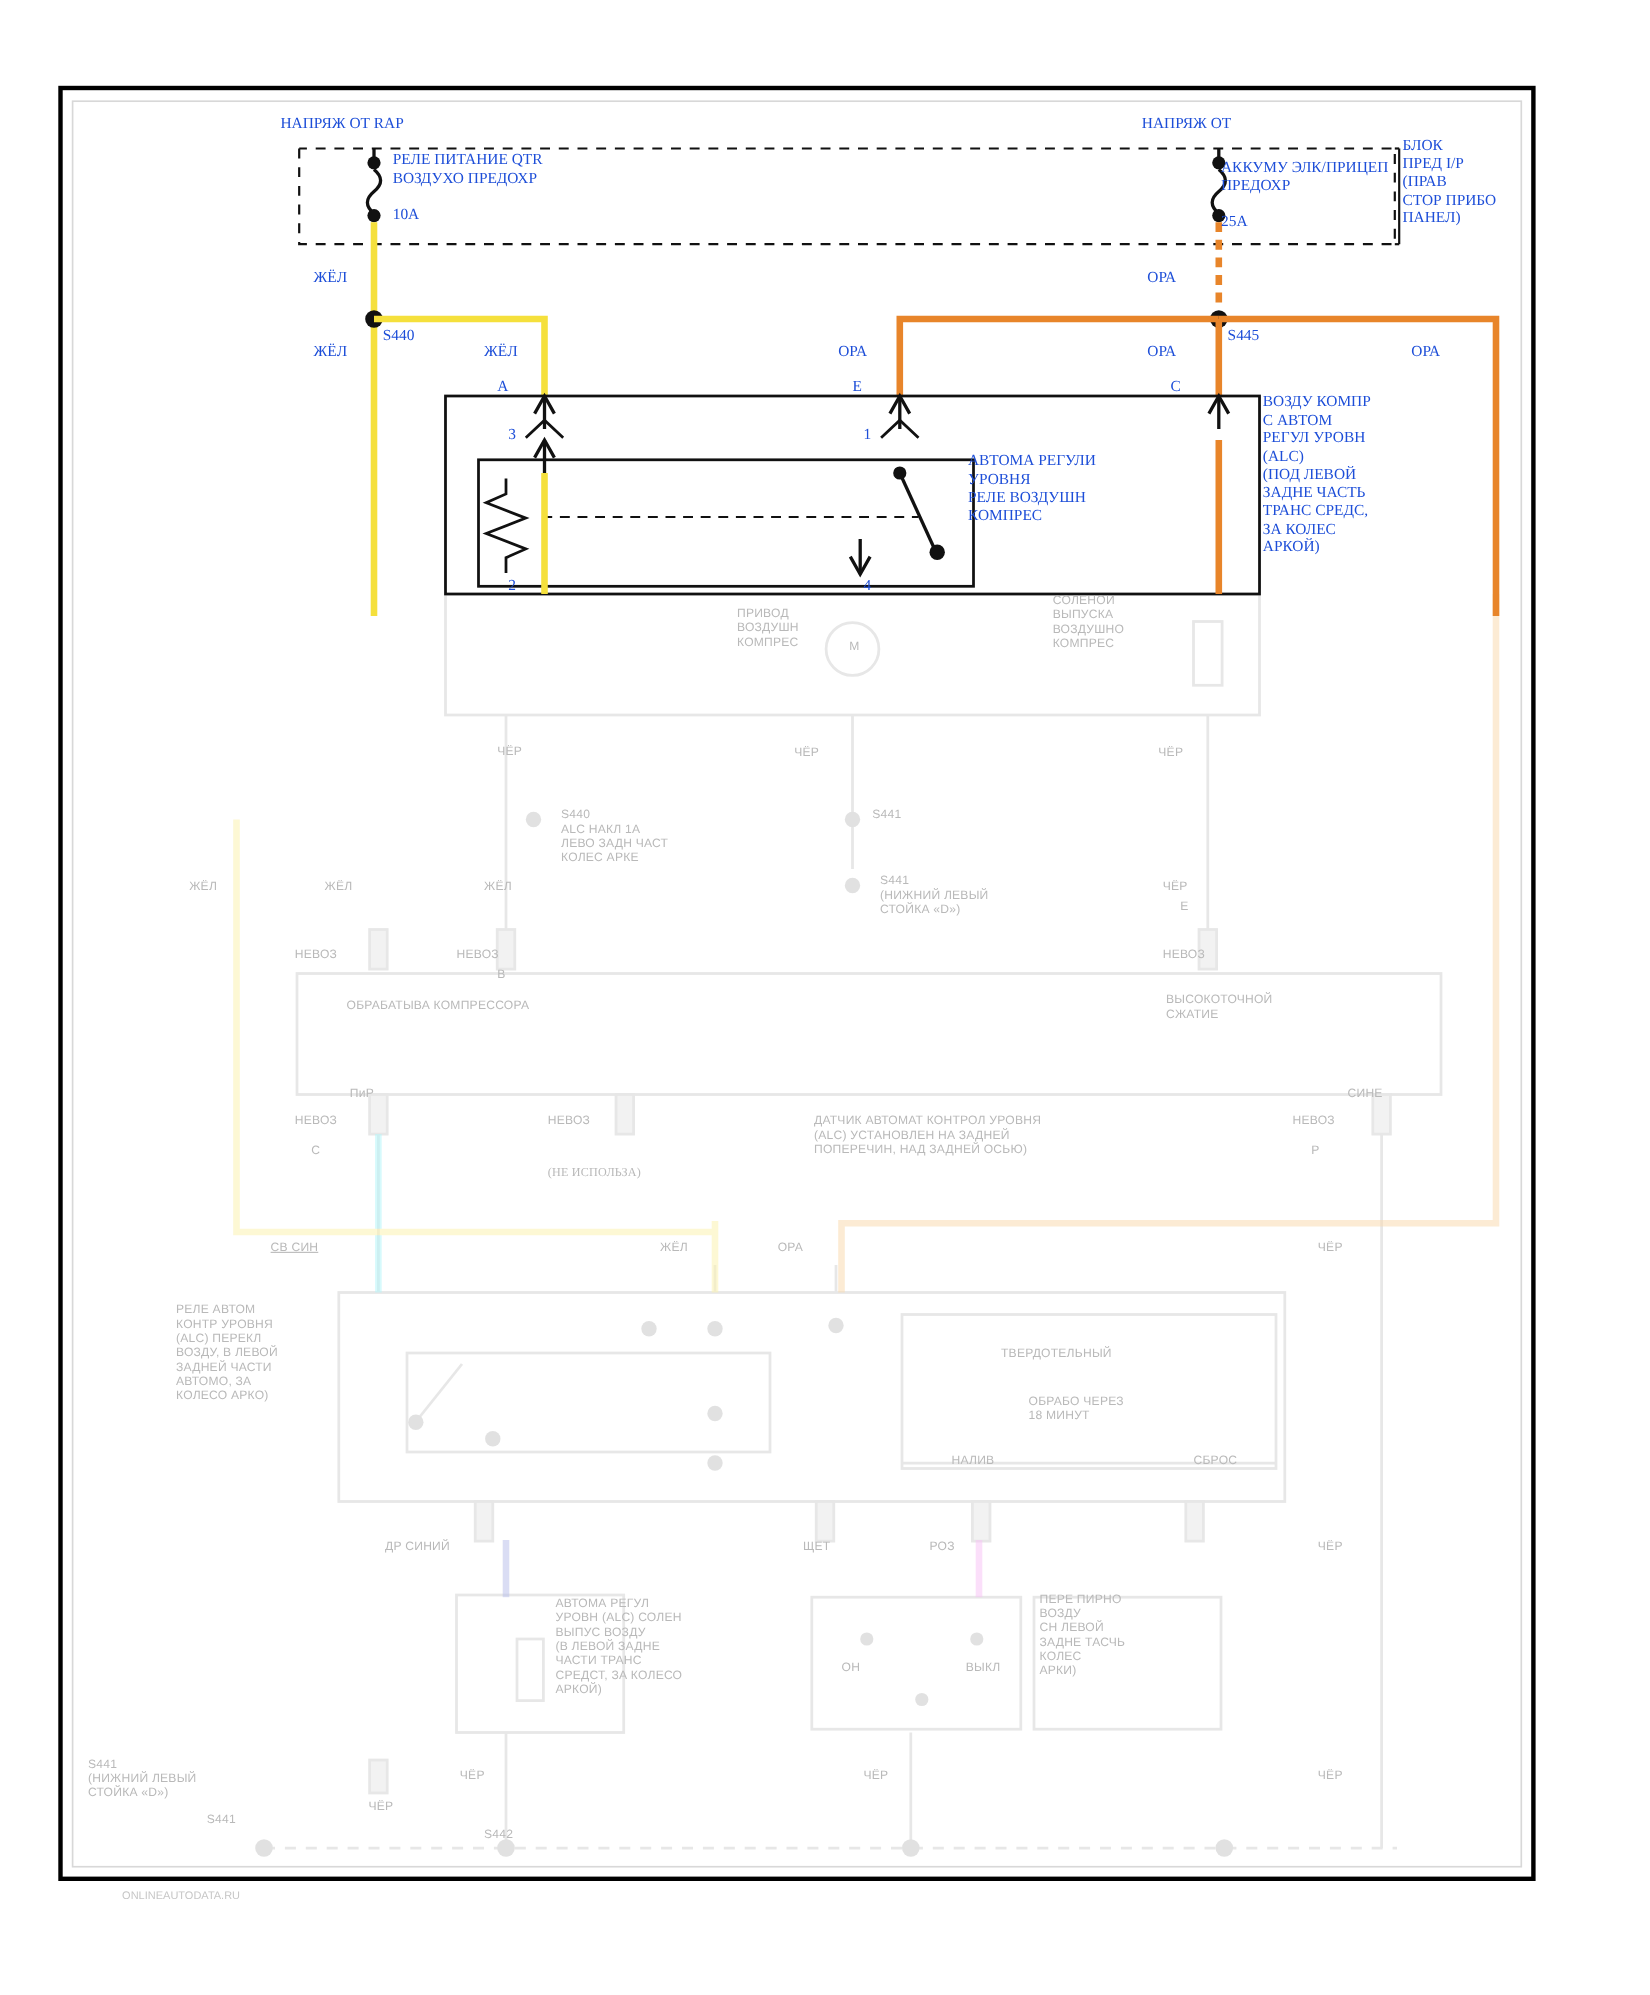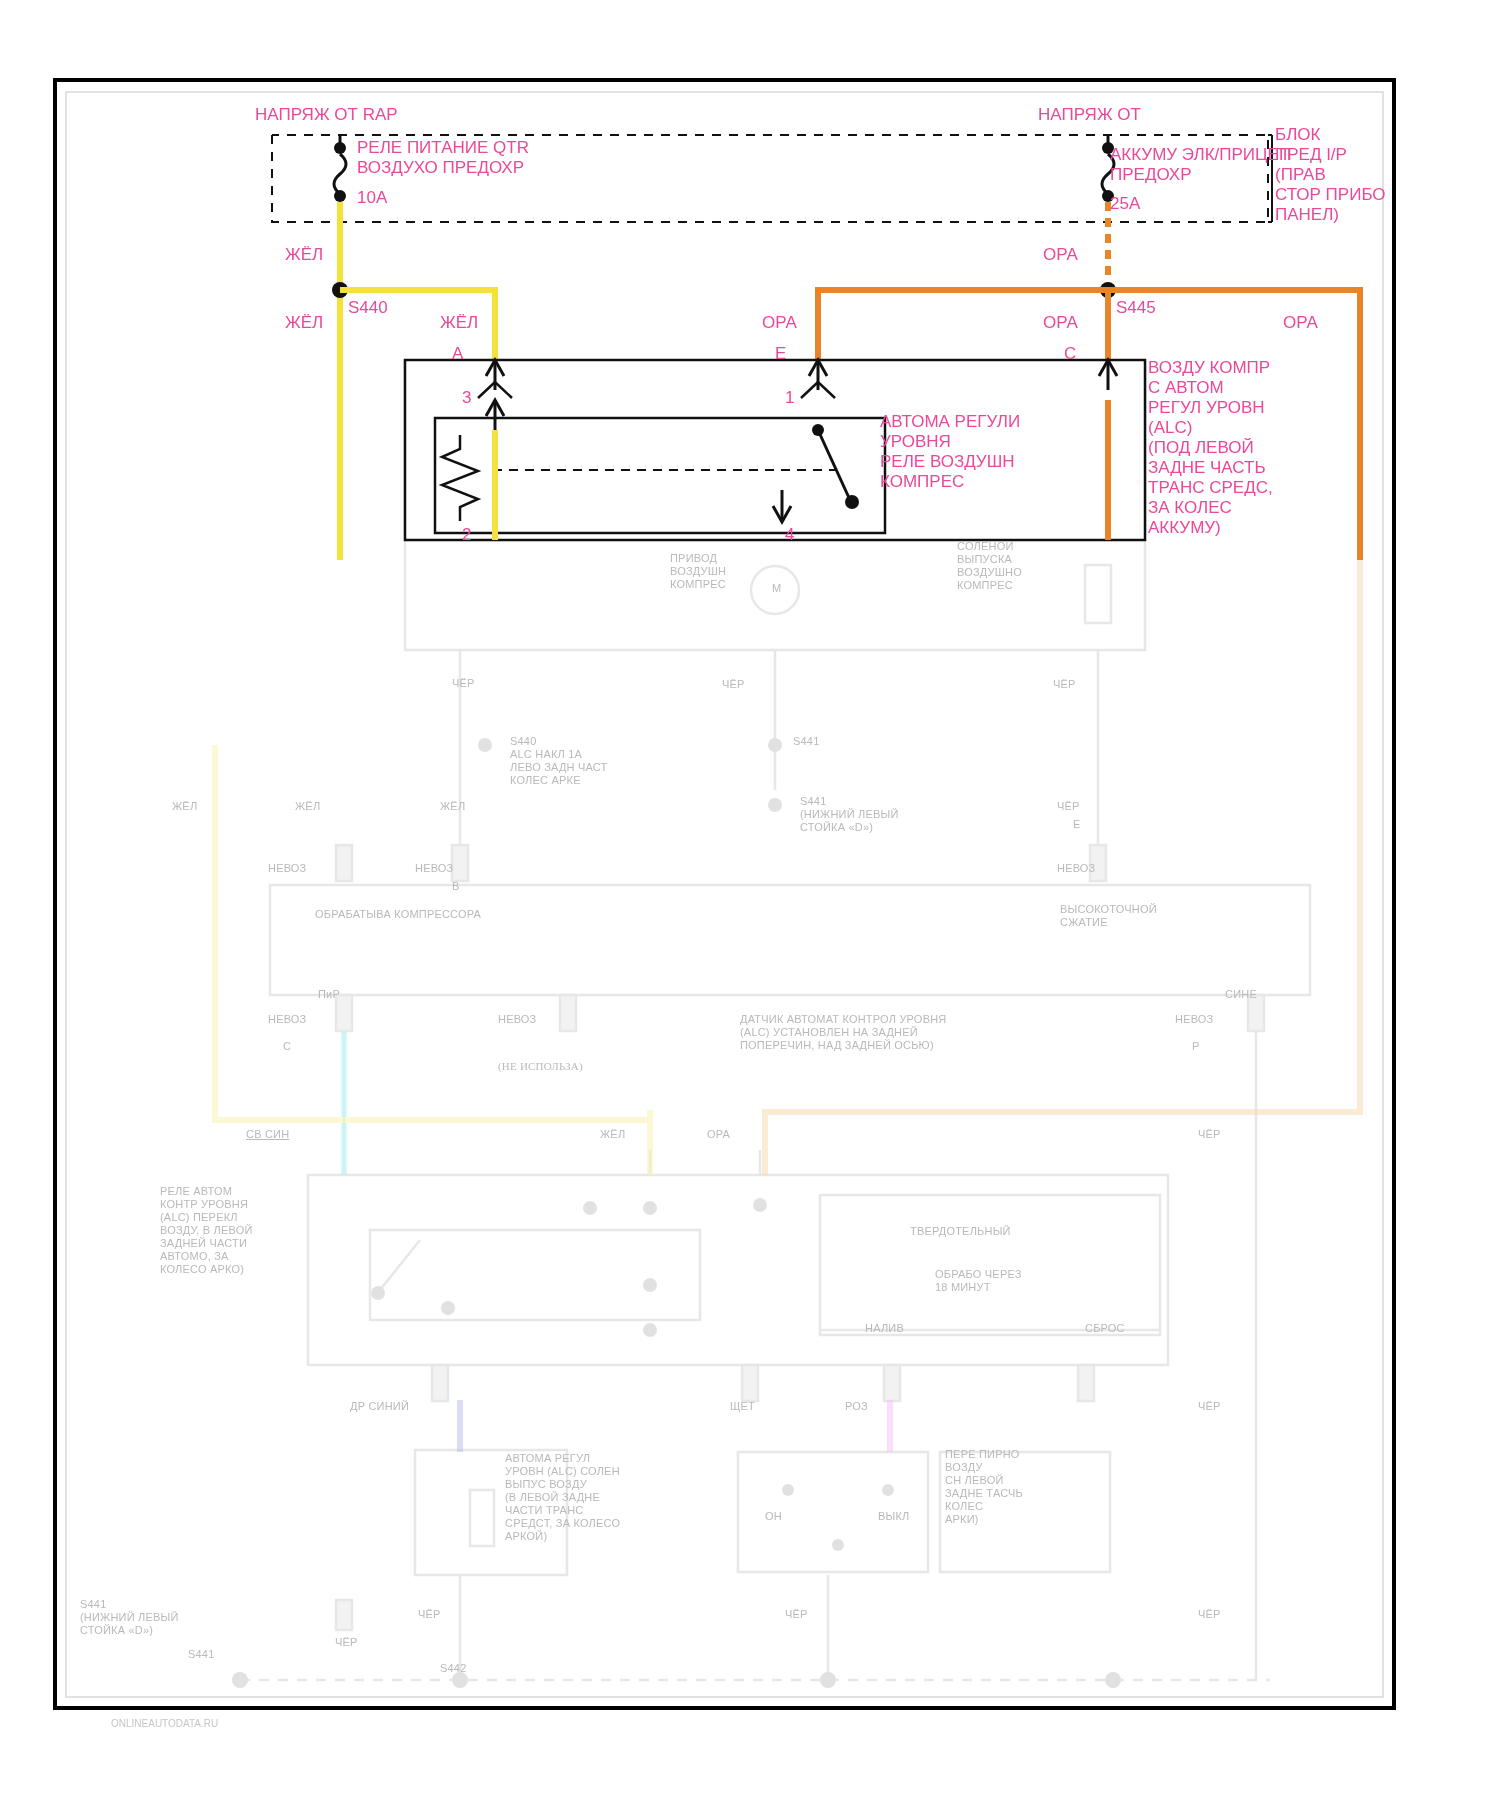--- a/index.html
+++ b/index.html
@@ -20,21 +20,21 @@
     width: 1500px;
     height: 1814px;
   }
   .lbl {
     position: absolute;
     font-family: "Liberation Sans", sans-serif;
     color: #000;
     white-space: pre;
     line-height: 1.18;
   }
-  .lbl-sharp { font-size: 17px; color: #ec4899; }
+  .lbl-sharp { font-size: 14px; color: #1d4ed8; font-family: Liberation Serif, serif; }
   .lbl-faint {
     color: #b9b9b9;
     font-size: 11px;
     letter-spacing: 0.2px;
   }
   .lbl-faint2 {
     color: #c6c6c6;
     font-size: 10px;
   }
 </style>
@@ -237,21 +237,21 @@
 КОМПРЕС</div>
 
 <div class="lbl lbl-sharp" style="left:1148px; top:358px;">ВОЗДУ КОМПР
 С АВТОМ
 РЕГУЛ УРОВН
 (ALC)
 (ПОД ЛЕВОЙ
 ЗАДНЕ ЧАСТЬ
 ТРАНС СРЕДС,
 ЗА КОЛЕС
-АККУМУ)</div>
+АРКОЙ)</div>
 
 <div id="faint-layer">
     <div class="lbl lbl-faint" style="left: 670px; top: 552px;">ПРИВОД
 ВОЗДУШН
 КОМПРЕС</div>
     <div class="lbl lbl-faint" style="left: 957px; top: 540px;">СОЛЕНОИ
 ВЫПУСКА
 ВОЗДУШНО
 КОМПРЕС</div>
     <div class="lbl lbl-faint" style="left: 772px; top: 582px;">M</div>

